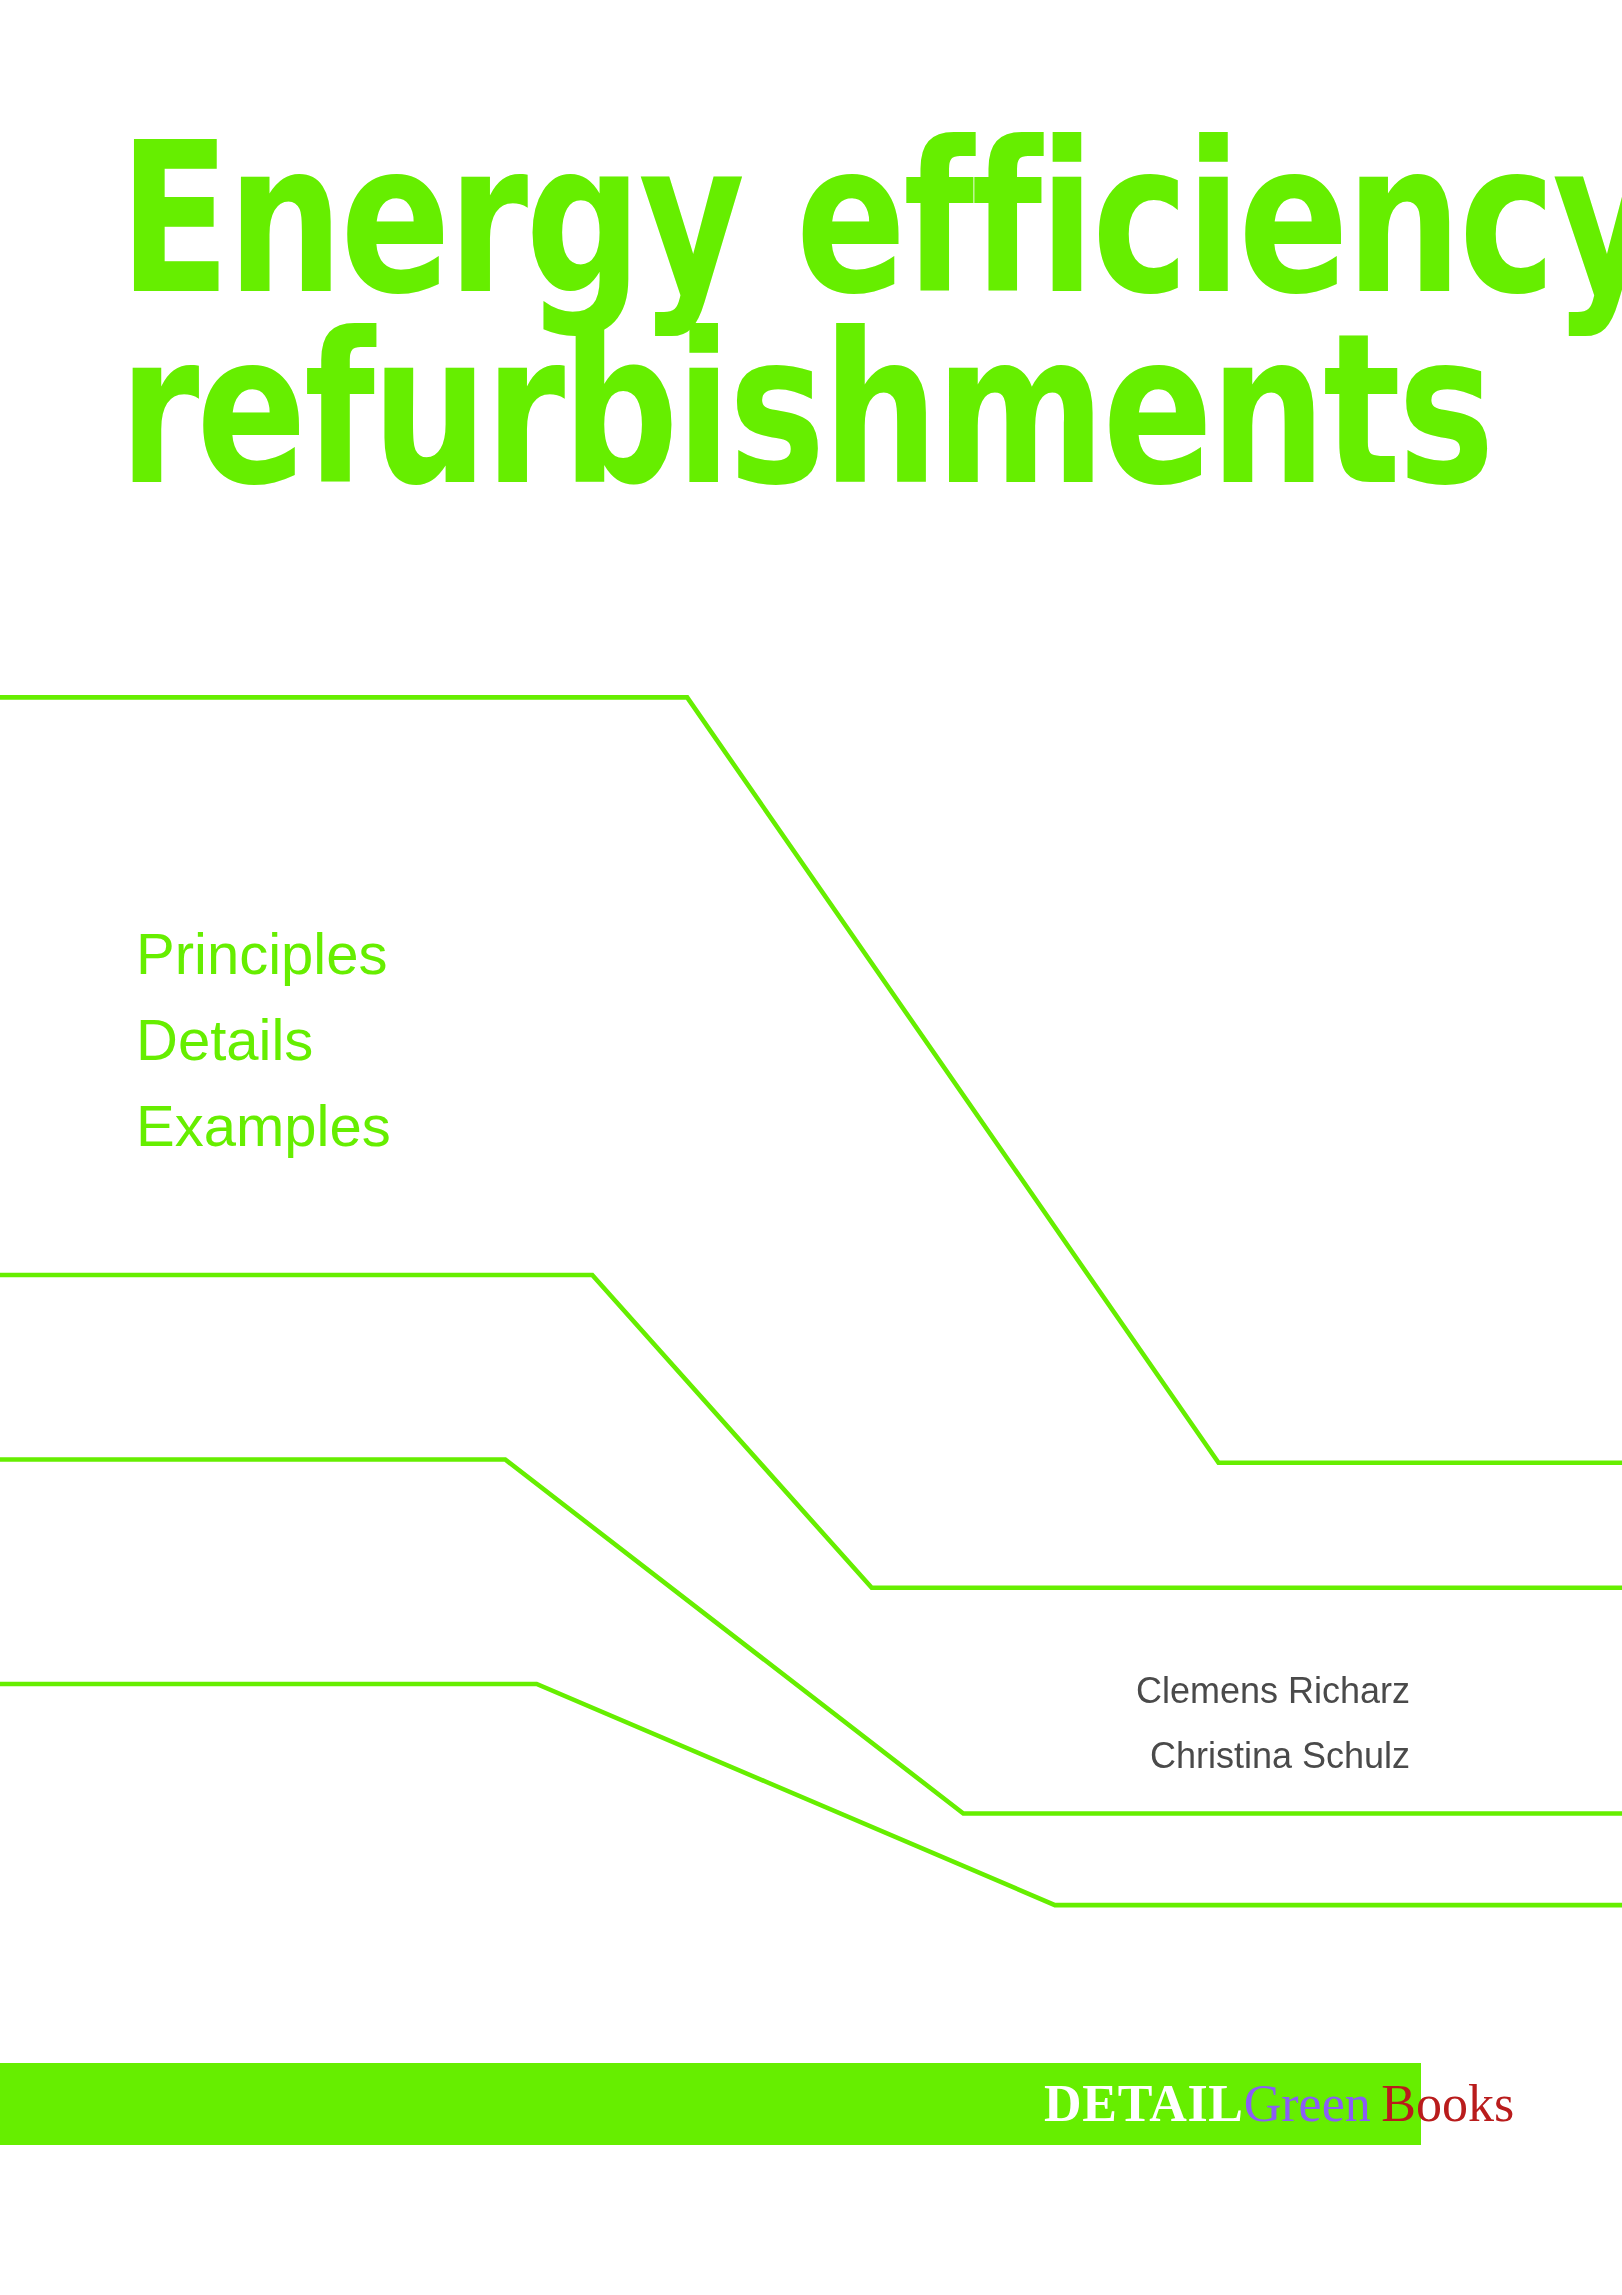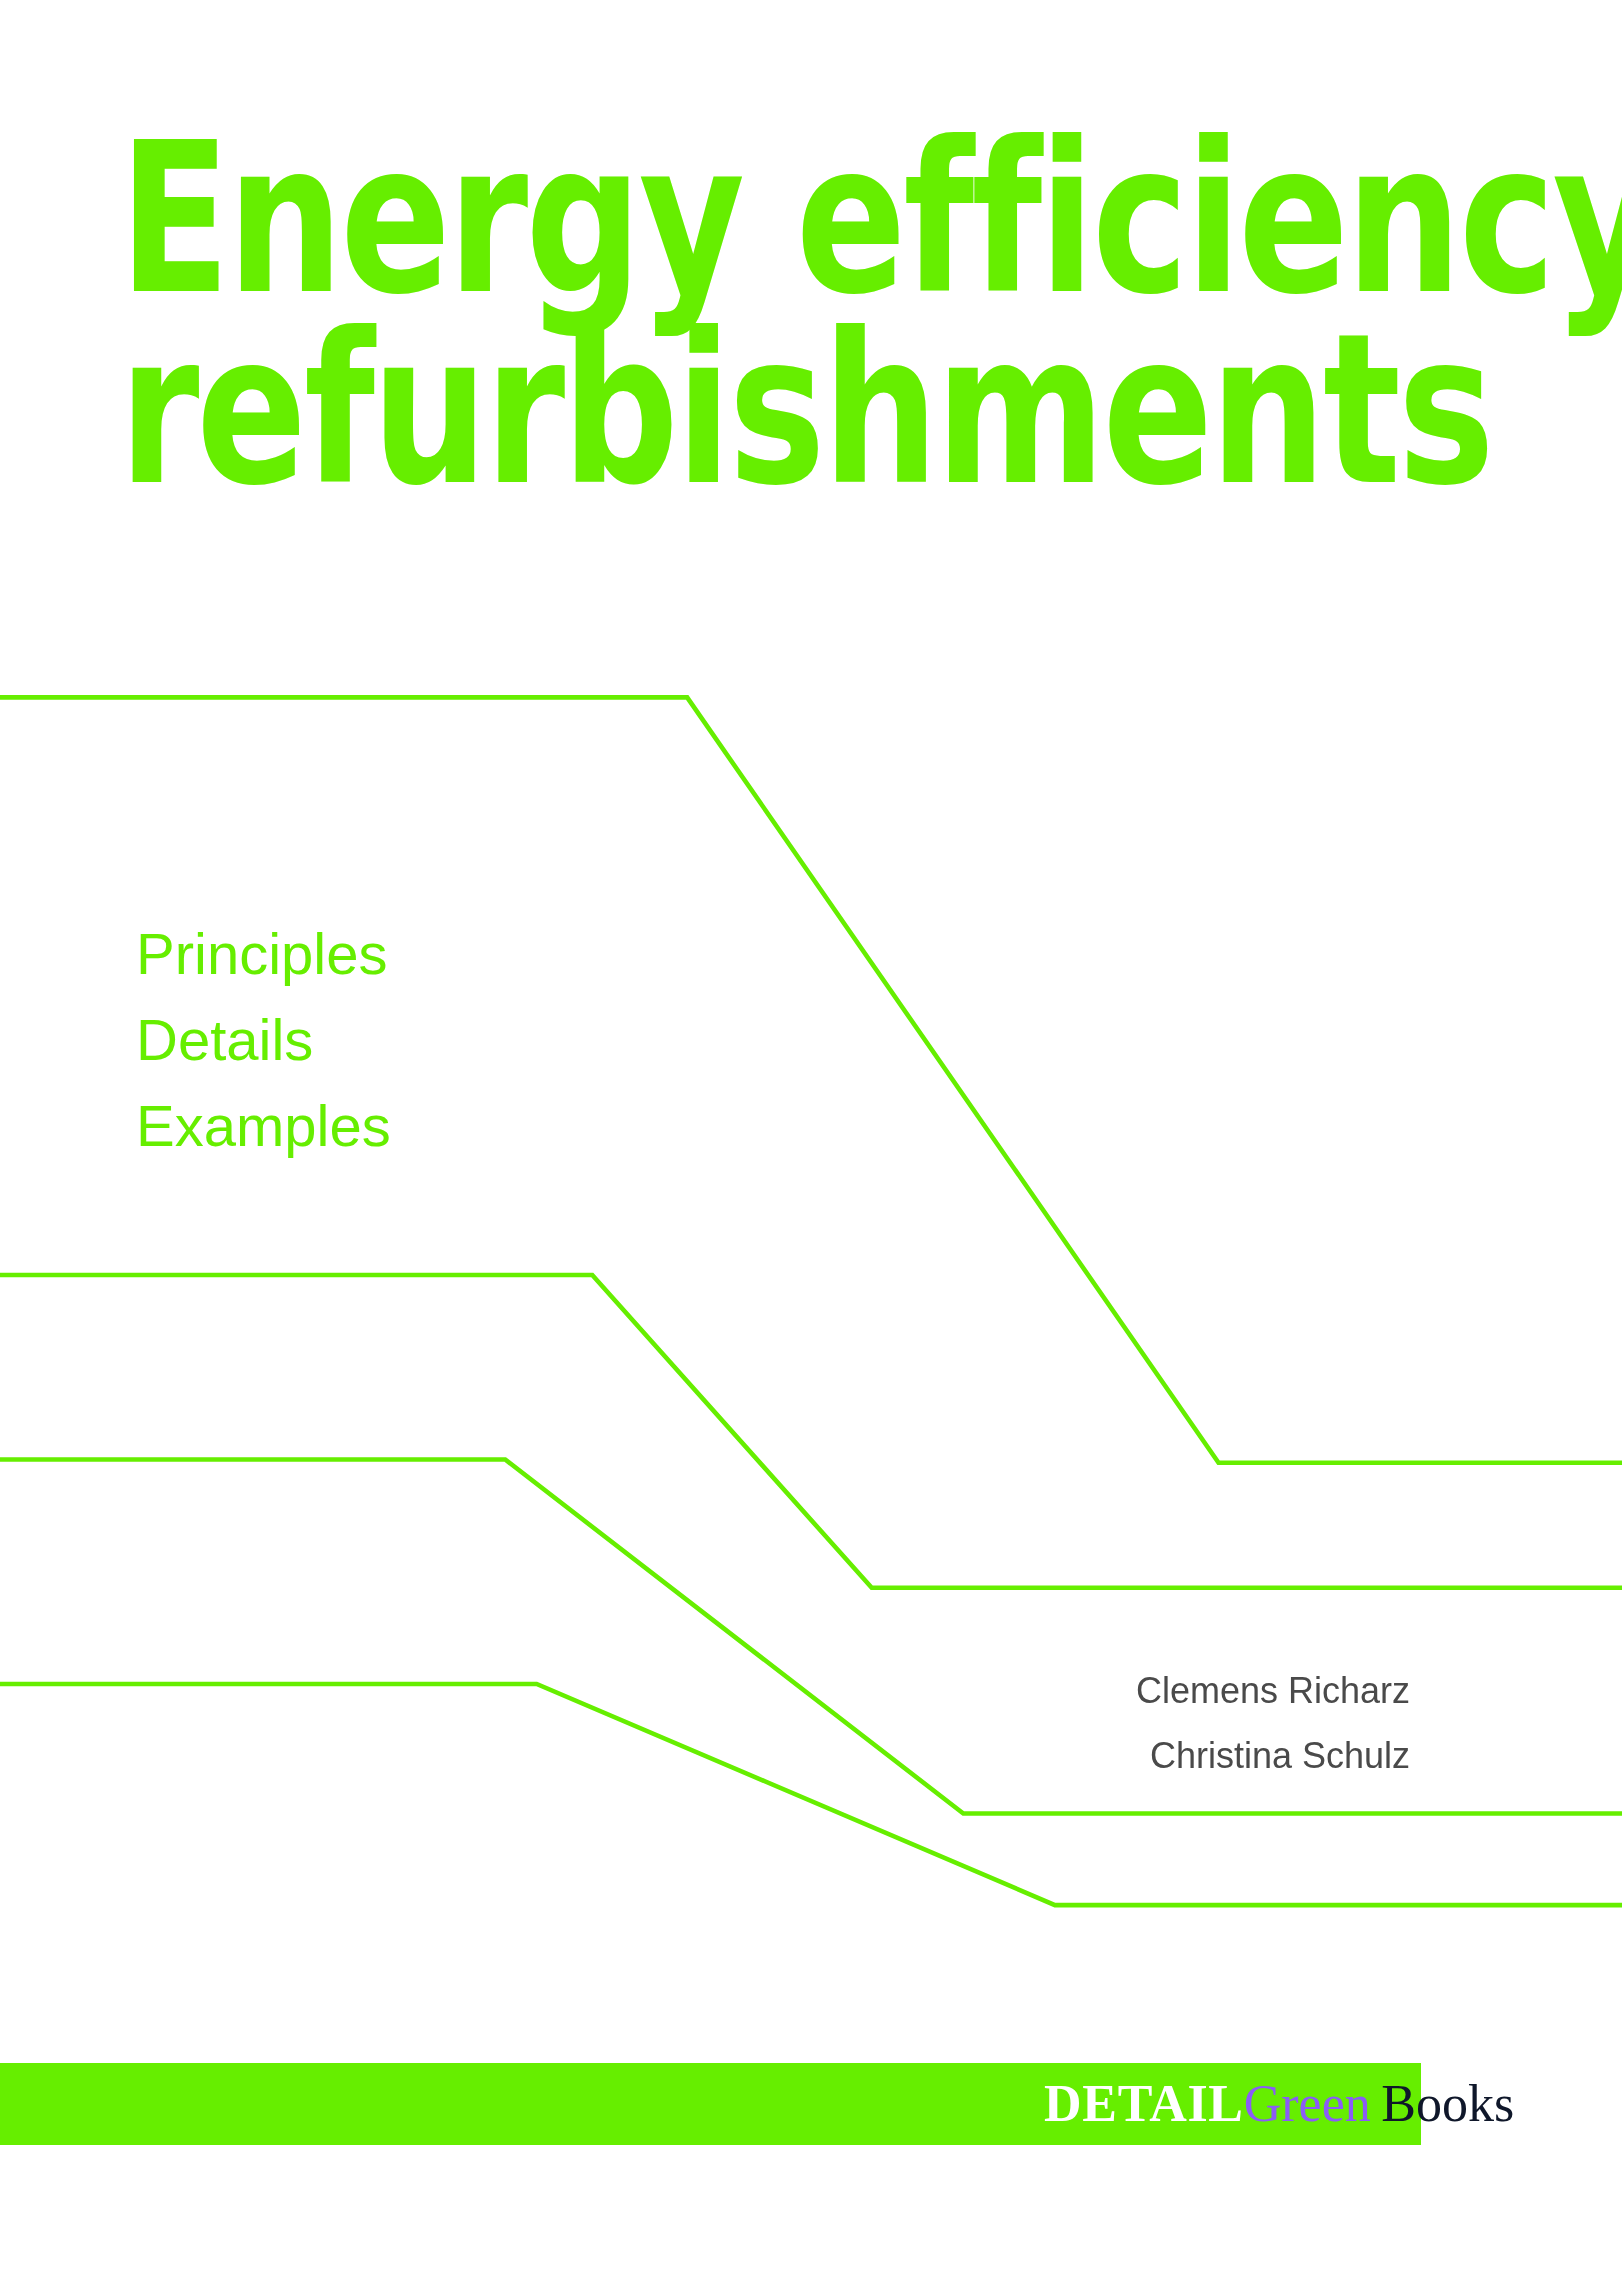--- a/index.html
+++ b/index.html
@@ -101,21 +101,21 @@
     color: #ffffff;
     letter-spacing: 0.7px;
   }
   #logo-text .green-word {
     font-weight: normal;
     color: #8b5cf6;
     margin-left: 0;
   }
   #logo-text .books-word {
     font-weight: normal;
-    color: #0f172a;
+    color: #b91c1c;
     margin-left: 10.5px;
   }
 </style>
 </head>
 <body>
 
 <div id="cover">
 
   <svg id="linework" viewBox="0 0 2480 3508" preserveAspectRatio="none">
     <polyline fill="none" stroke="#66ee00" stroke-width="7" stroke-linejoin="miter" points="0,1066 1050,1066 1862,2236 2480,2236"></polyline>

